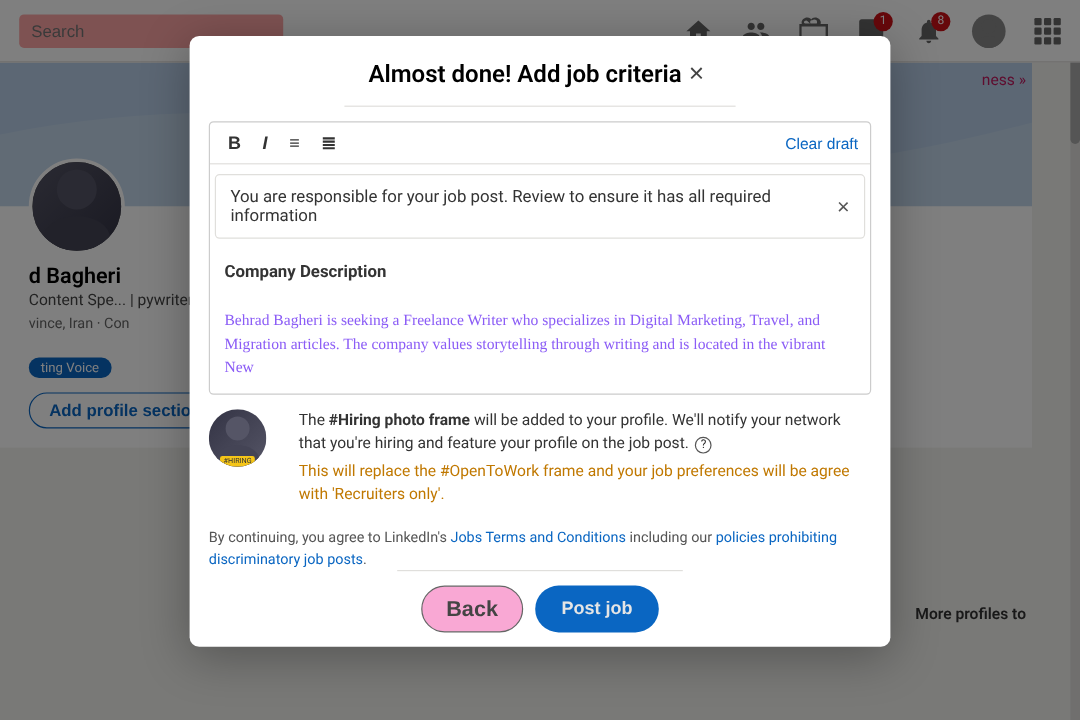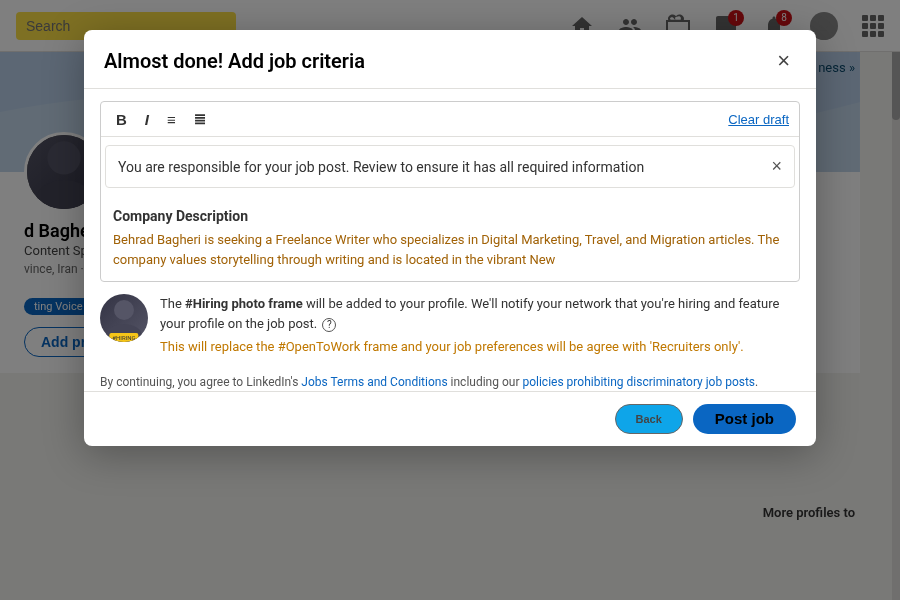--- a/index.html
+++ b/index.html
@@ -25,21 +25,21 @@
       background: #fff;
       height: 52px;
       display: flex;
       align-items: center;
       padding: 0 16px;
       border-bottom: 1px solid #e0dfdc;
       position: relative;
       z-index: 1;
     }
     .nav-search {
-      background: #fde047;
+      background: #fca5a5;
       border: none;
       border-radius: 4px;
       padding: 6px 10px;
       width: 220px;
       font-size: 14px;
       color: #666;
     }
     .nav-icons {
       display: flex;
       gap: 24px;
@@ -210,27 +210,28 @@
       display: flex;
       align-items: flex-start;
       justify-content: center;
       padding-top: 30px;
     }
 
     
     .modal {
       background: #fff;
       border-radius: 8px;
-      width: 732px;
+      width: 584px;
       max-height: 530px;
       display: flex;
       flex-direction: column;
       overflow: hidden;
       box-shadow: 0 8px 40px rgba(0,0,0,0.3);
       position: relative;
+      align-items: center;
     }
     .modal-header {
       padding: 16px 20px 12px;
       border-bottom: 1px solid #e0dfdc;
       display: flex;
       align-items: center;
       justify-content: space-between;
     }
     .modal-title {
       font-size: 20px;
@@ -270,21 +271,20 @@
       padding: 2px 5px;
       border-radius: 3px;
     }
     .clear-draft-btn {
       margin-left: auto;
       background: none;
       border: none;
       color: #0a66c2;
       font-size: 13px;
       cursor: pointer;
-      text-decoration: underline;
     }
 
     
     .editor-warning {
       background: #fff;
       border: 1px solid #e0dfdc;
       border-radius: 4px;
       margin: 8px 4px;
       padding: 10px 12px;
       display: flex;
@@ -303,34 +303,35 @@
 
     
     .editor-content {
       padding: 12px;
       min-height: 80px;
       font-size: 14px;
       color: #333;
     }
     .editor-content .section-title {
       font-weight: 700;
-      margin-bottom: 6px;
+      margin-bottom: 22px;
       font-size: 14px;
     }
     .editor-content .section-body {
-      color: #a16207;
+      color: #8b5cf6;
       font-size: 13px;
       line-height: 1.5;
+      font-family: Liberation Serif, serif;
     }
 
     
     .modal-info {
       padding: 12px 16px;
       display: flex;
-      gap: 12px;
+      gap: 27px;
       align-items: flex-start;
     }
     .info-avatar {
       width: 48px;
       height: 48px;
       border-radius: 50%;
       overflow: hidden;
       flex-shrink: 0;
       background: #444;
       position: relative;
@@ -388,33 +389,33 @@
 
     
     .modal-footer {
       padding: 12px 20px;
       border-top: 1px solid #e0dfdc;
       display: flex;
       justify-content: flex-end;
       gap: 10px;
     }
     .btn-back {
-      background: #0ea5e9;
+      background: #f9a8d4;
       border: 1.5px solid #666;
       color: #444;
       border-radius: 20px;
       padding: 8px 20px;
-      font-size: 11px;
+      font-size: 18px;
       font-weight: 600;
       cursor: pointer;
     }
     .btn-post-job {
       background: #0a66c2;
       border: none;
-      color: #000000;
+      color: #e5e5e5;
       border-radius: 20px;
       padding: 1px 22px;
       font-size: 15px;
       font-weight: 600;
       cursor: pointer;
     }
 
     
     .more-profiles-hint {
       position: absolute;
@@ -425,21 +426,21 @@
       font-weight: 600;
       margin-left: 16px;
     }
 
     
     .business-hint {
       position: absolute;
       top: 60px;
       right: 45px;
       font-size: 13px;
-      color: #0c4a6e;
+      color: #be185d;
     }
   </style>
 </head>
 <body>
 
 <div class="bg-page">
 
   <div class="top-nav">
     <input class="nav-search" type="text" placeholder="Search" style="">
     <div class="nav-icons">

